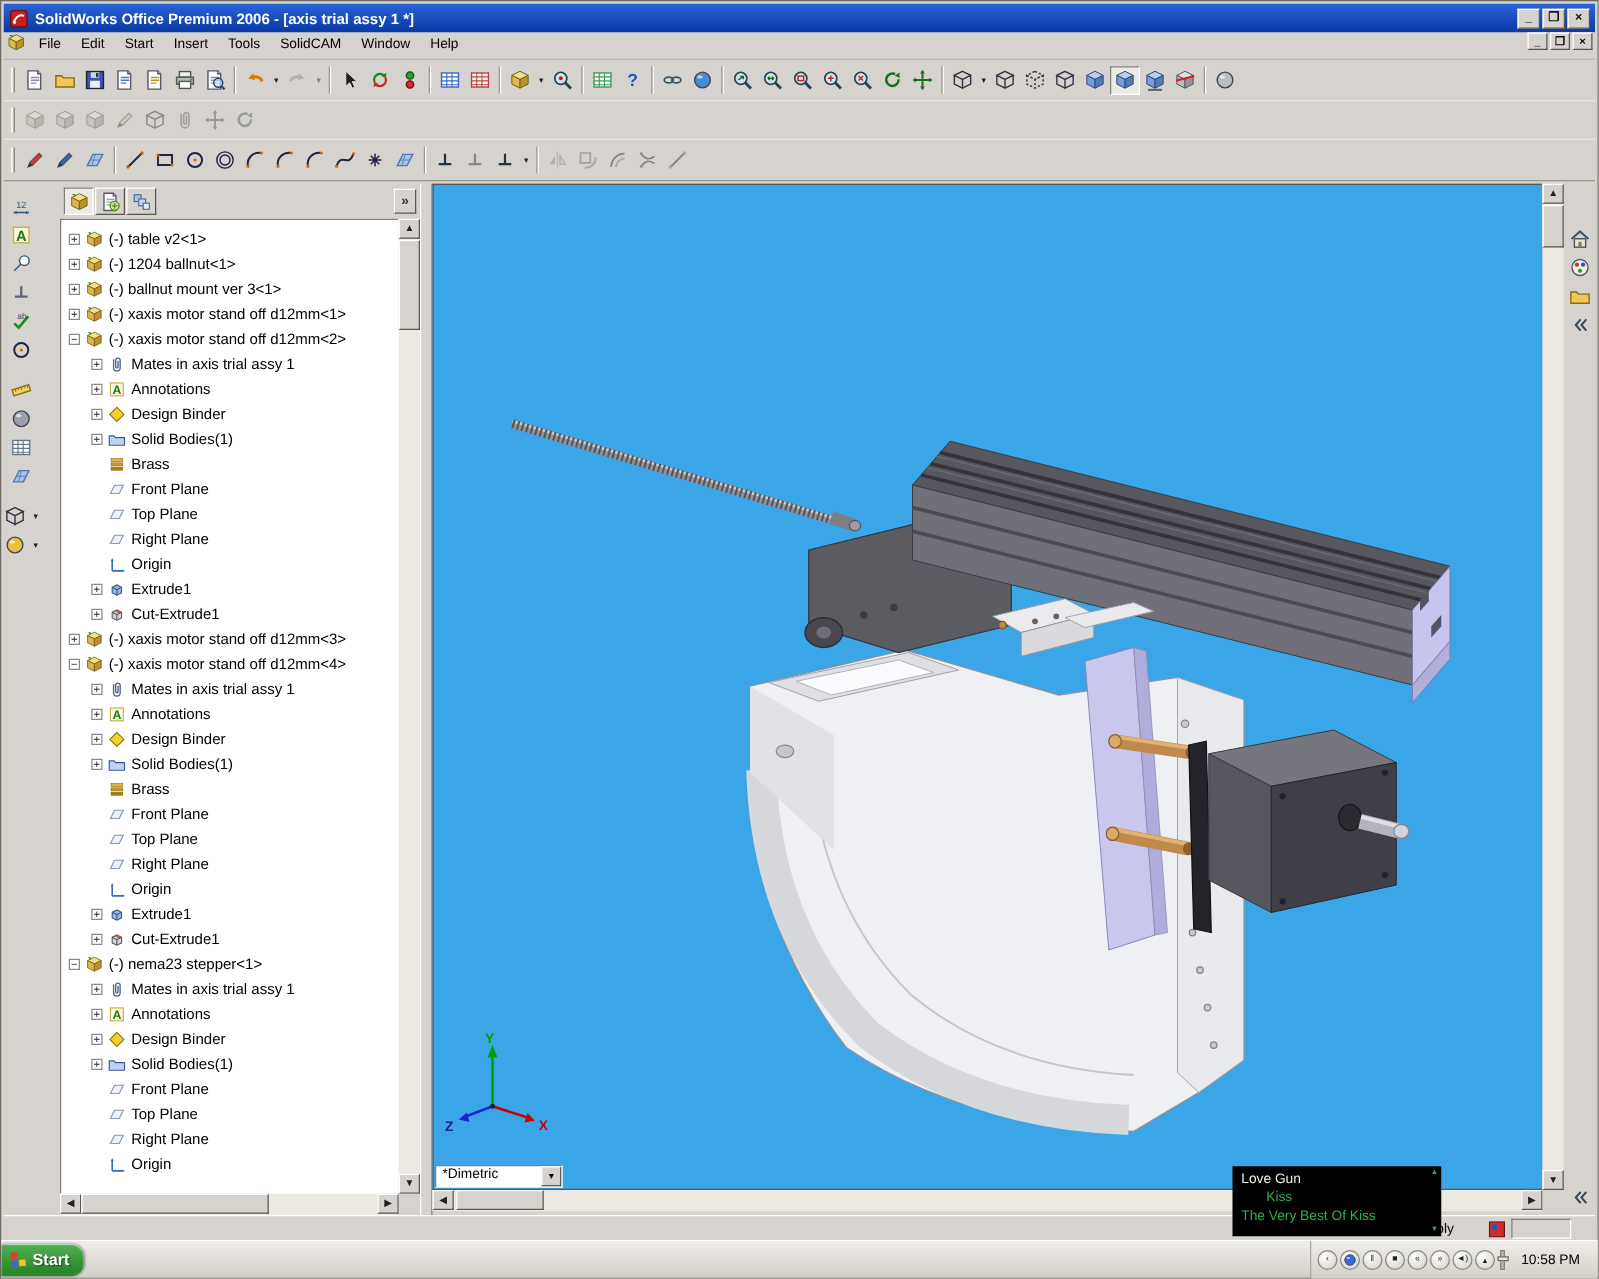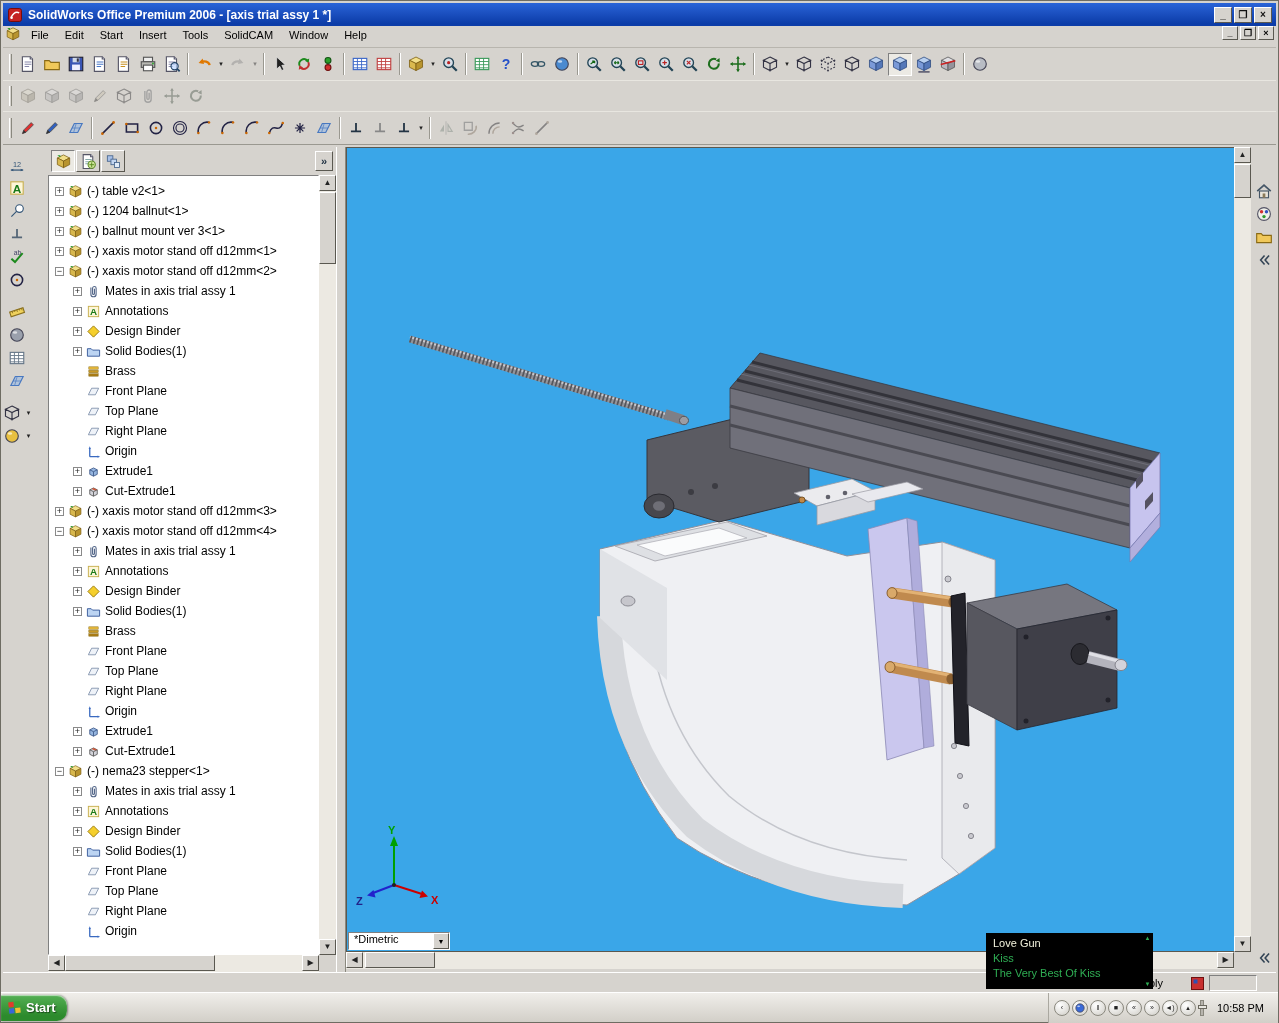--- a/index.html
+++ b/index.html
@@ -1613,21 +1613,21 @@
   <div class="sb-h" id="vp-hscroll">
     <div class="sbtn">◀</div>
     <div class="thumb" style="width:70px;height:16px;margin-left:2px"></div>
     <div class="sbtn" style="margin-left:auto">▶</div>
   </div>
   <div class="corner" style="right:27px;top:951px"></div>
 
   <div id="mediaoverlay">
     <div class="lines">
       <div id="mline0" style="color: rgb(242, 242, 220);">Love Gun</div>
-      <div id="mline1" style="color: rgb(47, 174, 84);">Kiss</div>
+      <div id="mline1" style="color: rgb(47, 174, 84); margin-left: 20px;">Kiss</div>
       <div id="mline2" style="color: rgb(47, 174, 84);">The Very Best Of Kiss</div>
     </div>
     <div class="mstrip">
         <span>▲</span>
         <span>▼</span>
       </div>
   </div>
 
   <div id="statusbar">
     <span id="status-frag">bly</span>

